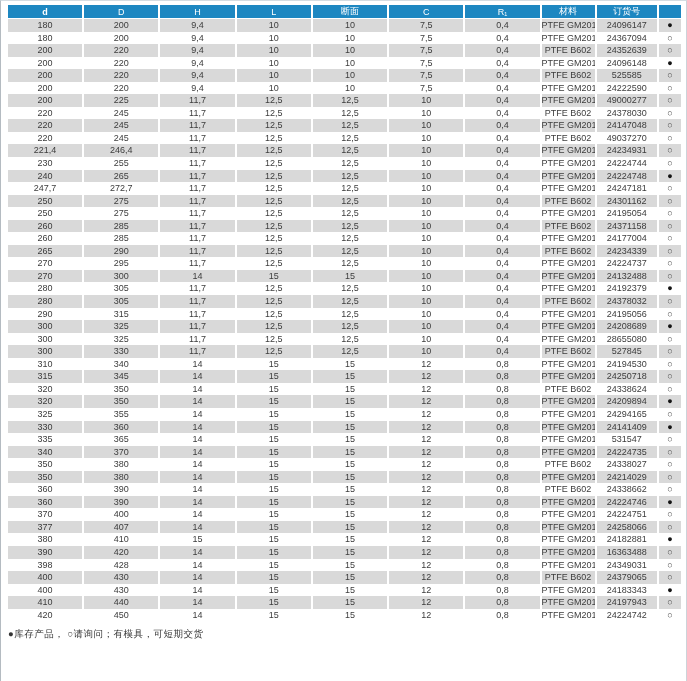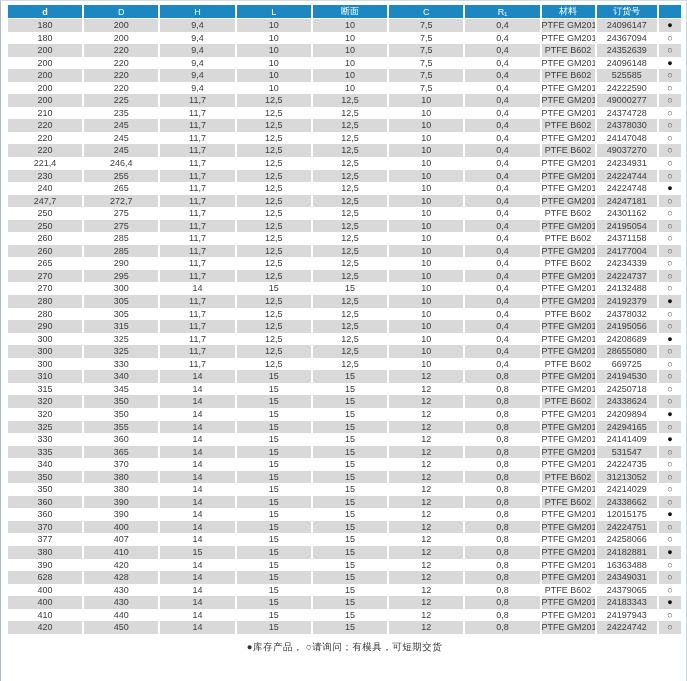--- a/index.html
+++ b/index.html
@@ -48,21 +48,21 @@
   table.spec td:last-child { border-right:none; }
   table.spec tbody tr:nth-child(odd) td { background:var(--row-alt,#d9d9d9); }
   
   .c0{width:74px}.c1{width:74px}.c2{width:74px}.c3{width:74px}.c4{width:74px}
   .c5{width:74px}.c6{width:74px}.c7{width:53px}.c8{width:60px}.c9{width:22px}
   td.stock { font-size:8px; }
   td.stock.filled { color:#141414; }
   td.stock.open  { color:#4a4a4a; }
   .footer {
     width:673px;
-    text-align:center;
+    text-align:left;
     margin-top:7px;
     font-size:9.5px;
     color:#333333;
     letter-spacing:0.5px;
   }
 </style>
 </head>
 <body>
 
 <div class="page">
@@ -160,32 +160,20 @@
           <td class="c2">11,7</td>
           <td class="c3">12,5</td>
           <td class="c4">12,5</td>
           <td class="c5">10</td>
           <td class="c6">0,4</td>
           <td class="c7">PTFE GM201</td>
           <td class="c8">49000277</td>
           <td class="c9 stock open">○</td>
         </tr>
         <tr>
-          <td class="c0">210</td>
-          <td class="c1">235</td>
-          <td class="c2">11,7</td>
-          <td class="c3">12,5</td>
-          <td class="c4">12,5</td>
-          <td class="c5">10</td>
-          <td class="c6">0,4</td>
-          <td class="c7">PTFE GM201</td>
-          <td class="c8">24374728</td>
-          <td class="c9 stock open">○</td>
-        </tr>
-        <tr>
           <td class="c0">220</td>
           <td class="c1">245</td>
           <td class="c2">11,7</td>
           <td class="c3">12,5</td>
           <td class="c4">12,5</td>
           <td class="c5">10</td>
           <td class="c6">0,4</td>
           <td class="c7">PTFE B602</td>
           <td class="c8">24378030</td>
           <td class="c9 stock open">○</td>
@@ -408,21 +396,21 @@
         </tr>
         <tr>
           <td class="c0">300</td>
           <td class="c1">330</td>
           <td class="c2">11,7</td>
           <td class="c3">12,5</td>
           <td class="c4">12,5</td>
           <td class="c5">10</td>
           <td class="c6">0,4</td>
           <td class="c7">PTFE B602</td>
-          <td class="c8">669725</td>
+          <td class="c8">527845</td>
           <td class="c9 stock open">○</td>
         </tr>
         <tr>
           <td class="c0">310</td>
           <td class="c1">340</td>
           <td class="c2">14</td>
           <td class="c3">15</td>
           <td class="c4">15</td>
           <td class="c5">12</td>
           <td class="c6">0,8</td>
@@ -516,21 +504,21 @@
         </tr>
         <tr>
           <td class="c0">350</td>
           <td class="c1">380</td>
           <td class="c2">14</td>
           <td class="c3">15</td>
           <td class="c4">15</td>
           <td class="c5">12</td>
           <td class="c6">0,8</td>
           <td class="c7">PTFE B602</td>
-          <td class="c8">31213052</td>
+          <td class="c8">24338027</td>
           <td class="c9 stock open">○</td>
         </tr>
         <tr>
           <td class="c0">350</td>
           <td class="c1">380</td>
           <td class="c2">14</td>
           <td class="c3">15</td>
           <td class="c4">15</td>
           <td class="c5">12</td>
           <td class="c6">0,8</td>
@@ -552,21 +540,21 @@
         </tr>
         <tr>
           <td class="c0">360</td>
           <td class="c1">390</td>
           <td class="c2">14</td>
           <td class="c3">15</td>
           <td class="c4">15</td>
           <td class="c5">12</td>
           <td class="c6">0,8</td>
           <td class="c7">PTFE GM201</td>
-          <td class="c8">12015175</td>
+          <td class="c8">24224746</td>
           <td class="c9 stock filled">●</td>
         </tr>
         <tr>
           <td class="c0">370</td>
           <td class="c1">400</td>
           <td class="c2">14</td>
           <td class="c3">15</td>
           <td class="c4">15</td>
           <td class="c5">12</td>
           <td class="c6">0,8</td>
@@ -604,21 +592,21 @@
           <td class="c2">14</td>
           <td class="c3">15</td>
           <td class="c4">15</td>
           <td class="c5">12</td>
           <td class="c6">0,8</td>
           <td class="c7">PTFE GM201</td>
           <td class="c8">16363488</td>
           <td class="c9 stock open">○</td>
         </tr>
         <tr>
-          <td class="c0">628</td>
+          <td class="c0">398</td>
           <td class="c1">428</td>
           <td class="c2">14</td>
           <td class="c3">15</td>
           <td class="c4">15</td>
           <td class="c5">12</td>
           <td class="c6">0,8</td>
           <td class="c7">PTFE GM201</td>
           <td class="c8">24349031</td>
           <td class="c9 stock open">○</td>
         </tr>

